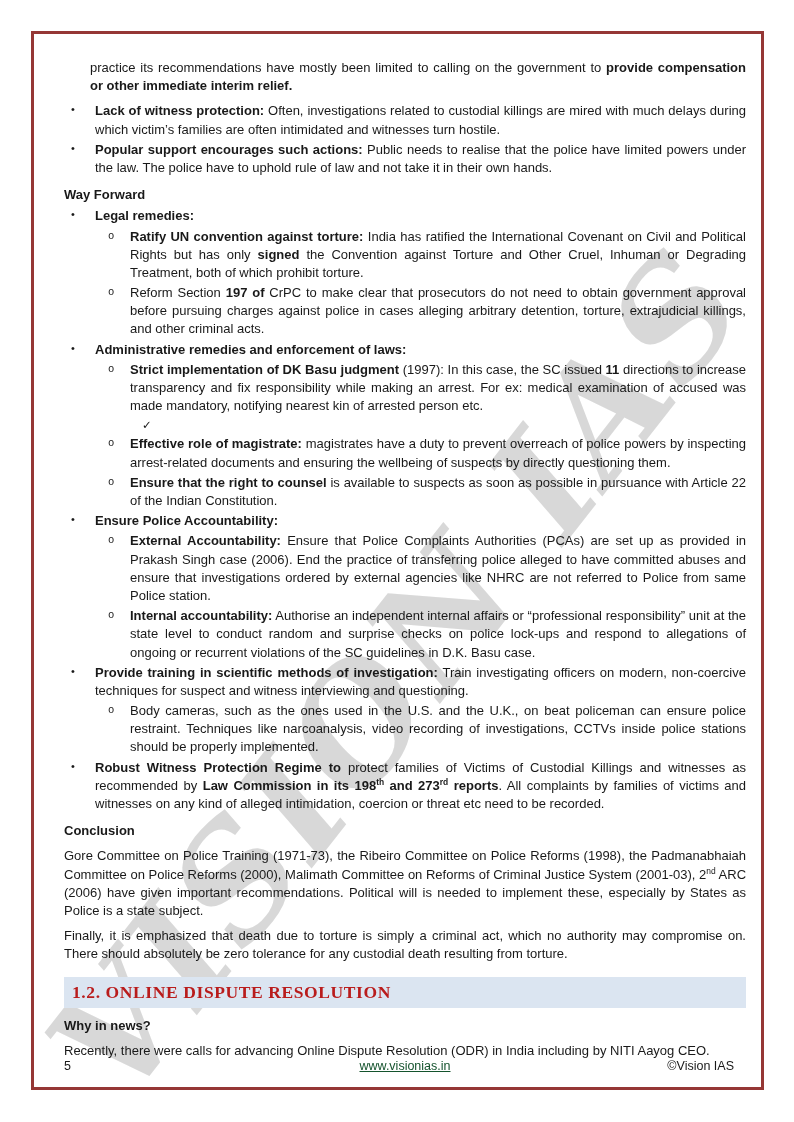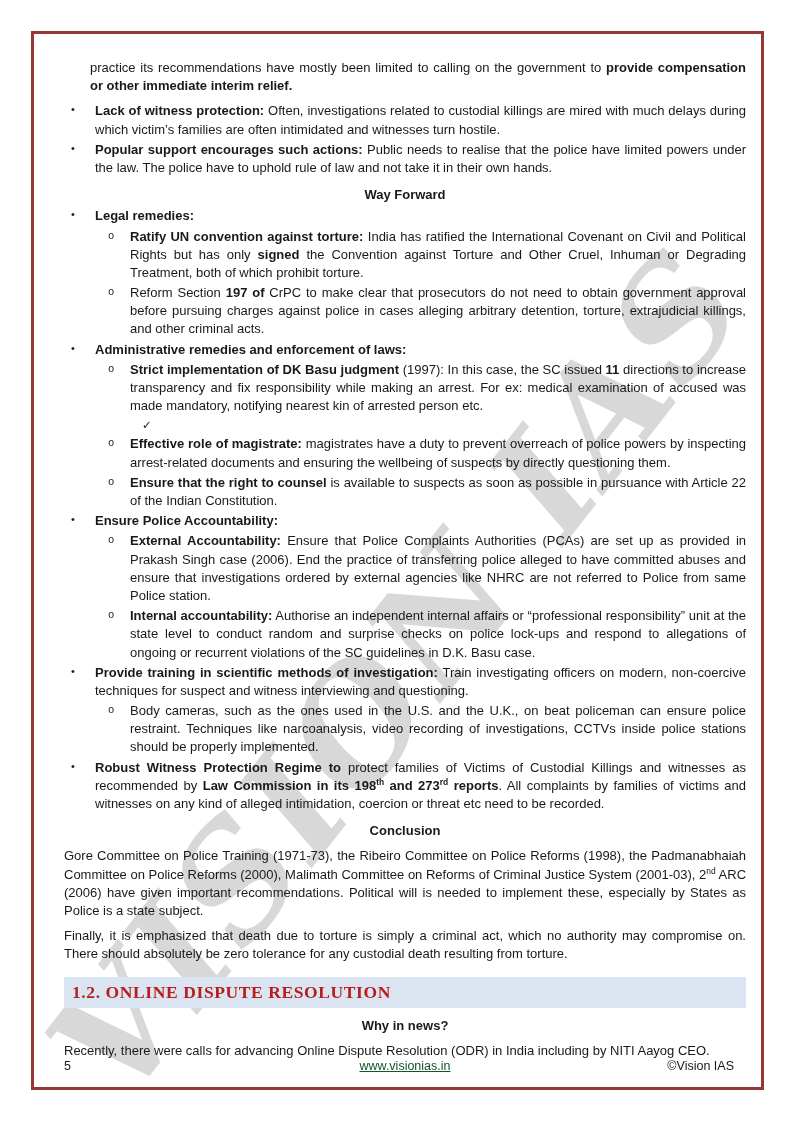--- a/index.html
+++ b/index.html
@@ -38,21 +38,21 @@
   .content{
     position:absolute;
     left:64px;right:48px;top:59px;
     z-index:1;
     line-height:1.40;
   }
   .b{font-weight:bold;}
   sup{font-size:0.65em;line-height:0;}
   .para{text-align:justify;margin:7px 0;}
   .indent1{margin-left:26px;margin-top:0;margin-bottom:7px;}
-  .h{font-weight:bold;margin:9px 0 3px;text-align:center;}
+  .h{font-weight:bold;margin:9px 0 3px;}
   .row{display:flex;margin:2px 0;}
   .row .t{flex:1;text-align:justify;}
   .m1{flex:none;width:24px;padding-left:7px;font-size:11px;}
   .b2{padding-left:44px;}
   .m2{flex:none;width:22px;font-family:"Liberation Mono", monospace;font-size:10.5px;padding-top:1px;}
   .chk{padding-left:78px;}
   .mc{flex:none;width:25px;font-size:11.5px;}
   .section-bar{
     background:#dbe5f1;
     color:#b91c1c;

